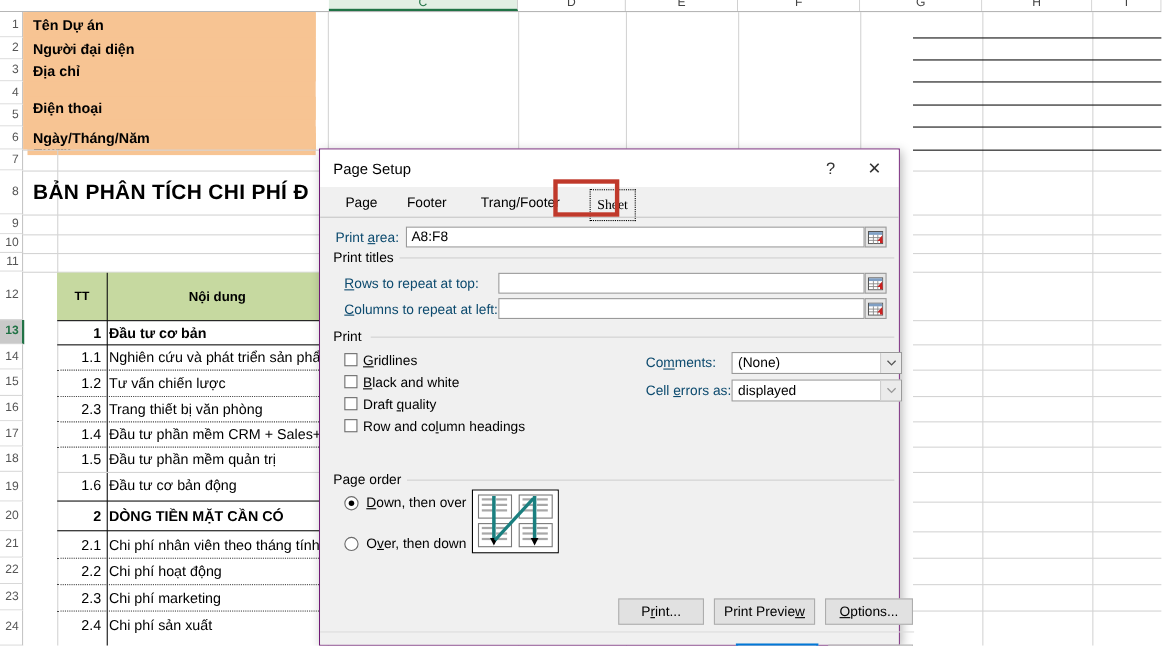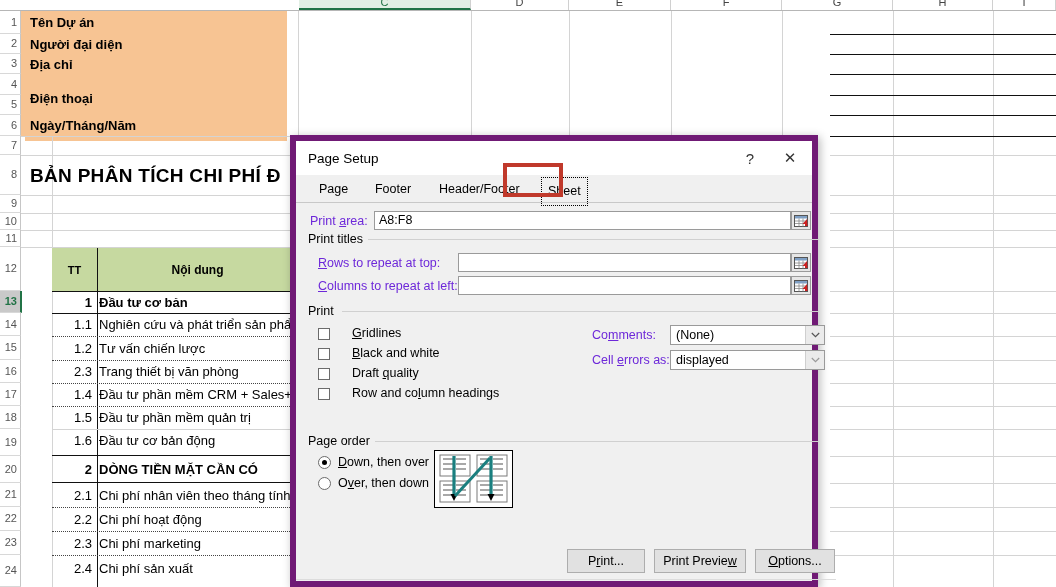--- a/index.html
+++ b/index.html
@@ -44,21 +44,21 @@
   .gridline-h { position:absolute; height:1px; background:#d4d4d4; }
   .gridline-v { position:absolute; width:1px; background:#d4d4d4; }
   .darkline   { position:absolute; height:1px; background:#111; }
   .dotline    { position:absolute; height:0; border-top:1px dotted #444; }
 
   .title-cell { font-size:19px; font-weight:bold; letter-spacing:.3px; }
 
   
   #dialog {
     position:absolute; left:290px; top:135px; width:528px; height:452px;
-    background:#f0f0f0; border:6px solid #701a75;
+    background:#f0f0f0; border:1px solid #701a75;
     box-shadow:2px 2px 9px rgba(0,0,0,.28);
     font-size:12.5px; color:#000;
   }
   .dlg-title-bar {
     height:34px; background:#ffffff; position:relative;
     display:flex; align-items:center; padding-left:12px;
   }
   .dlg-title { font-size:13.5px; color:#000; }
   .dlg-btn { position:absolute; top:0; width:40px; height:34px;
     display:flex; align-items:center; justify-content:center;
@@ -70,46 +70,46 @@
     background:#f0f0f0; }
 
   
   .tabs { position:absolute; left:0; top:0; width:100%; height:28px; }
   .tabstrip-line { position:absolute; left:0; top:27px; width:100%; height:1px; background:#c8c8c8; }
   .tab {
     position:absolute; top:2px; height:26px; line-height:25px;
     padding:0 11px; font-size:12.5px; color:#000; background:#f0f0f0;
     text-align:center; cursor:default;
   }
-  .tab.active { background:#f0f0f0; }
+  .tab.active { background:#f0f0f0;font-family:Liberation Serif, serif; }
   .tab .focusbox { display:inline-block; padding:1px 6px; border:1px dotted #000; }
 
   .redbox {
     position:absolute; left:503px; top:163px; width:60px; height:34px;
     border:4px solid #c0392b; background:transparent; z-index:6;
   }
 
   
-  .lbl { position:absolute; font-size:12.5px; color:#6d28d9; white-space:nowrap; }
+  .lbl { position:absolute; font-size:12.5px; color:#0c4a6e; white-space:nowrap; }
   .u { text-decoration:underline; }
   .txtbox {
     position:absolute; background:#fff; border:1px solid #9a9a9a;
     height:19px; font-size:12.5px; padding:0 4px; line-height:17px;
     color:#000; overflow:hidden;
   }
   .rngbtn {
     position:absolute; width:20px; height:19px; background:#e6e6e6;
     border:1px solid #9a9a9a; display:flex; align-items:center; justify-content:center;
   }
   .rngbtn svg { display:block; }
 
   .grp-label { position:absolute; font-size:12.5px; background:#f0f0f0; padding-right:5px; z-index:2; }
   .grp-line { position:absolute; height:1px; background:#d0d0d0; }
 
-  .cbwrap { position:absolute; display:flex; align-items:flex-end; gap:22px; }
+  .cbwrap { position:absolute; display:flex; align-items:flex-start; gap:5px; }
   .cbox { width:12px; height:12px; background:#fff; border:1px solid #6b6b6b; }
   .cblabel { font-size:12.5px; }
 
   .radwrap { position:absolute; display:flex; align-items:center; gap:7px; }
   .radio { width:13px; height:13px; border-radius:50%; background:#fff; border:1px solid #6b6b6b;
            position:relative; }
   .radio.on::after { content:""; position:absolute; left:3px; top:3px; width:5px; height:5px;
            border-radius:50%; background:#000; }
 
   .ddl {
@@ -285,21 +285,21 @@
     <span class="dlg-title">Page Setup</span>
     <span class="dlg-btn dlg-help">?</span>
     <span class="dlg-btn dlg-close">✕</span>
   </div>
 
   <div class="dlg-body">
 
     <div class="tabs">
       <div class="tab" style="left:12px;width:48px;">Page</div>
       <div class="tab" style="left:64px;width:66px;">Footer</div>
-      <div class="tab" style="left:132px;width:100px;">Header/Footer</div>
+      <div class="tab" style="left:132px;width:100px;">Trang/Footer</div>
       <div class="tab active" style="left:234px;width:56px;">
         <span class="focusbox">Sheet</span>
       </div>
       <div class="tabstrip-line"></div>
     </div>
 
     <div class="lbl" style="left:14px;top:39px;">Print <span class="u">a</span>rea:</div>
     <div class="txtbox" style="left:78px;top:36px;width:417px;">A8:F8</div>
     <div class="rngbtn" style="left:495px;top:36px;">
       <svg width="14" height="12" viewBox="0 0 14 12">
@@ -384,21 +384,21 @@
       </span>
     </div>
 
     <div class="grp-label" style="left:12px;top:259px;">Page order</div>
     <div class="grp-line" style="left:78px;top:266px;width:444px;"></div>
 
     <div class="radwrap" style="left:22px;top:280px;">
       <span class="radio on"></span>
       <span class="cblabel"><span class="u">D</span>own, then over</span>
     </div>
-    <div class="radwrap" style="left:22px;top:301px;">
+    <div class="radwrap" style="left:22px;top:317px;">
       <span class="radio"></span>
       <span class="cblabel">O<span class="u">v</span>er, then down</span>
     </div>
 
     <div class="preview-box" style="left:138px;top:275px;width:79px;height:58px;">
       <svg width="77" height="56" viewBox="0 0 77 56">
         <rect x="0" y="0" width="77" height="56" fill="#fff"></rect>
         <g stroke="#7a7a7a" stroke-width="1" fill="#fff">
           <rect x="5" y="4" width="30" height="21"></rect>
           <rect x="42" y="4" width="30" height="21"></rect>

